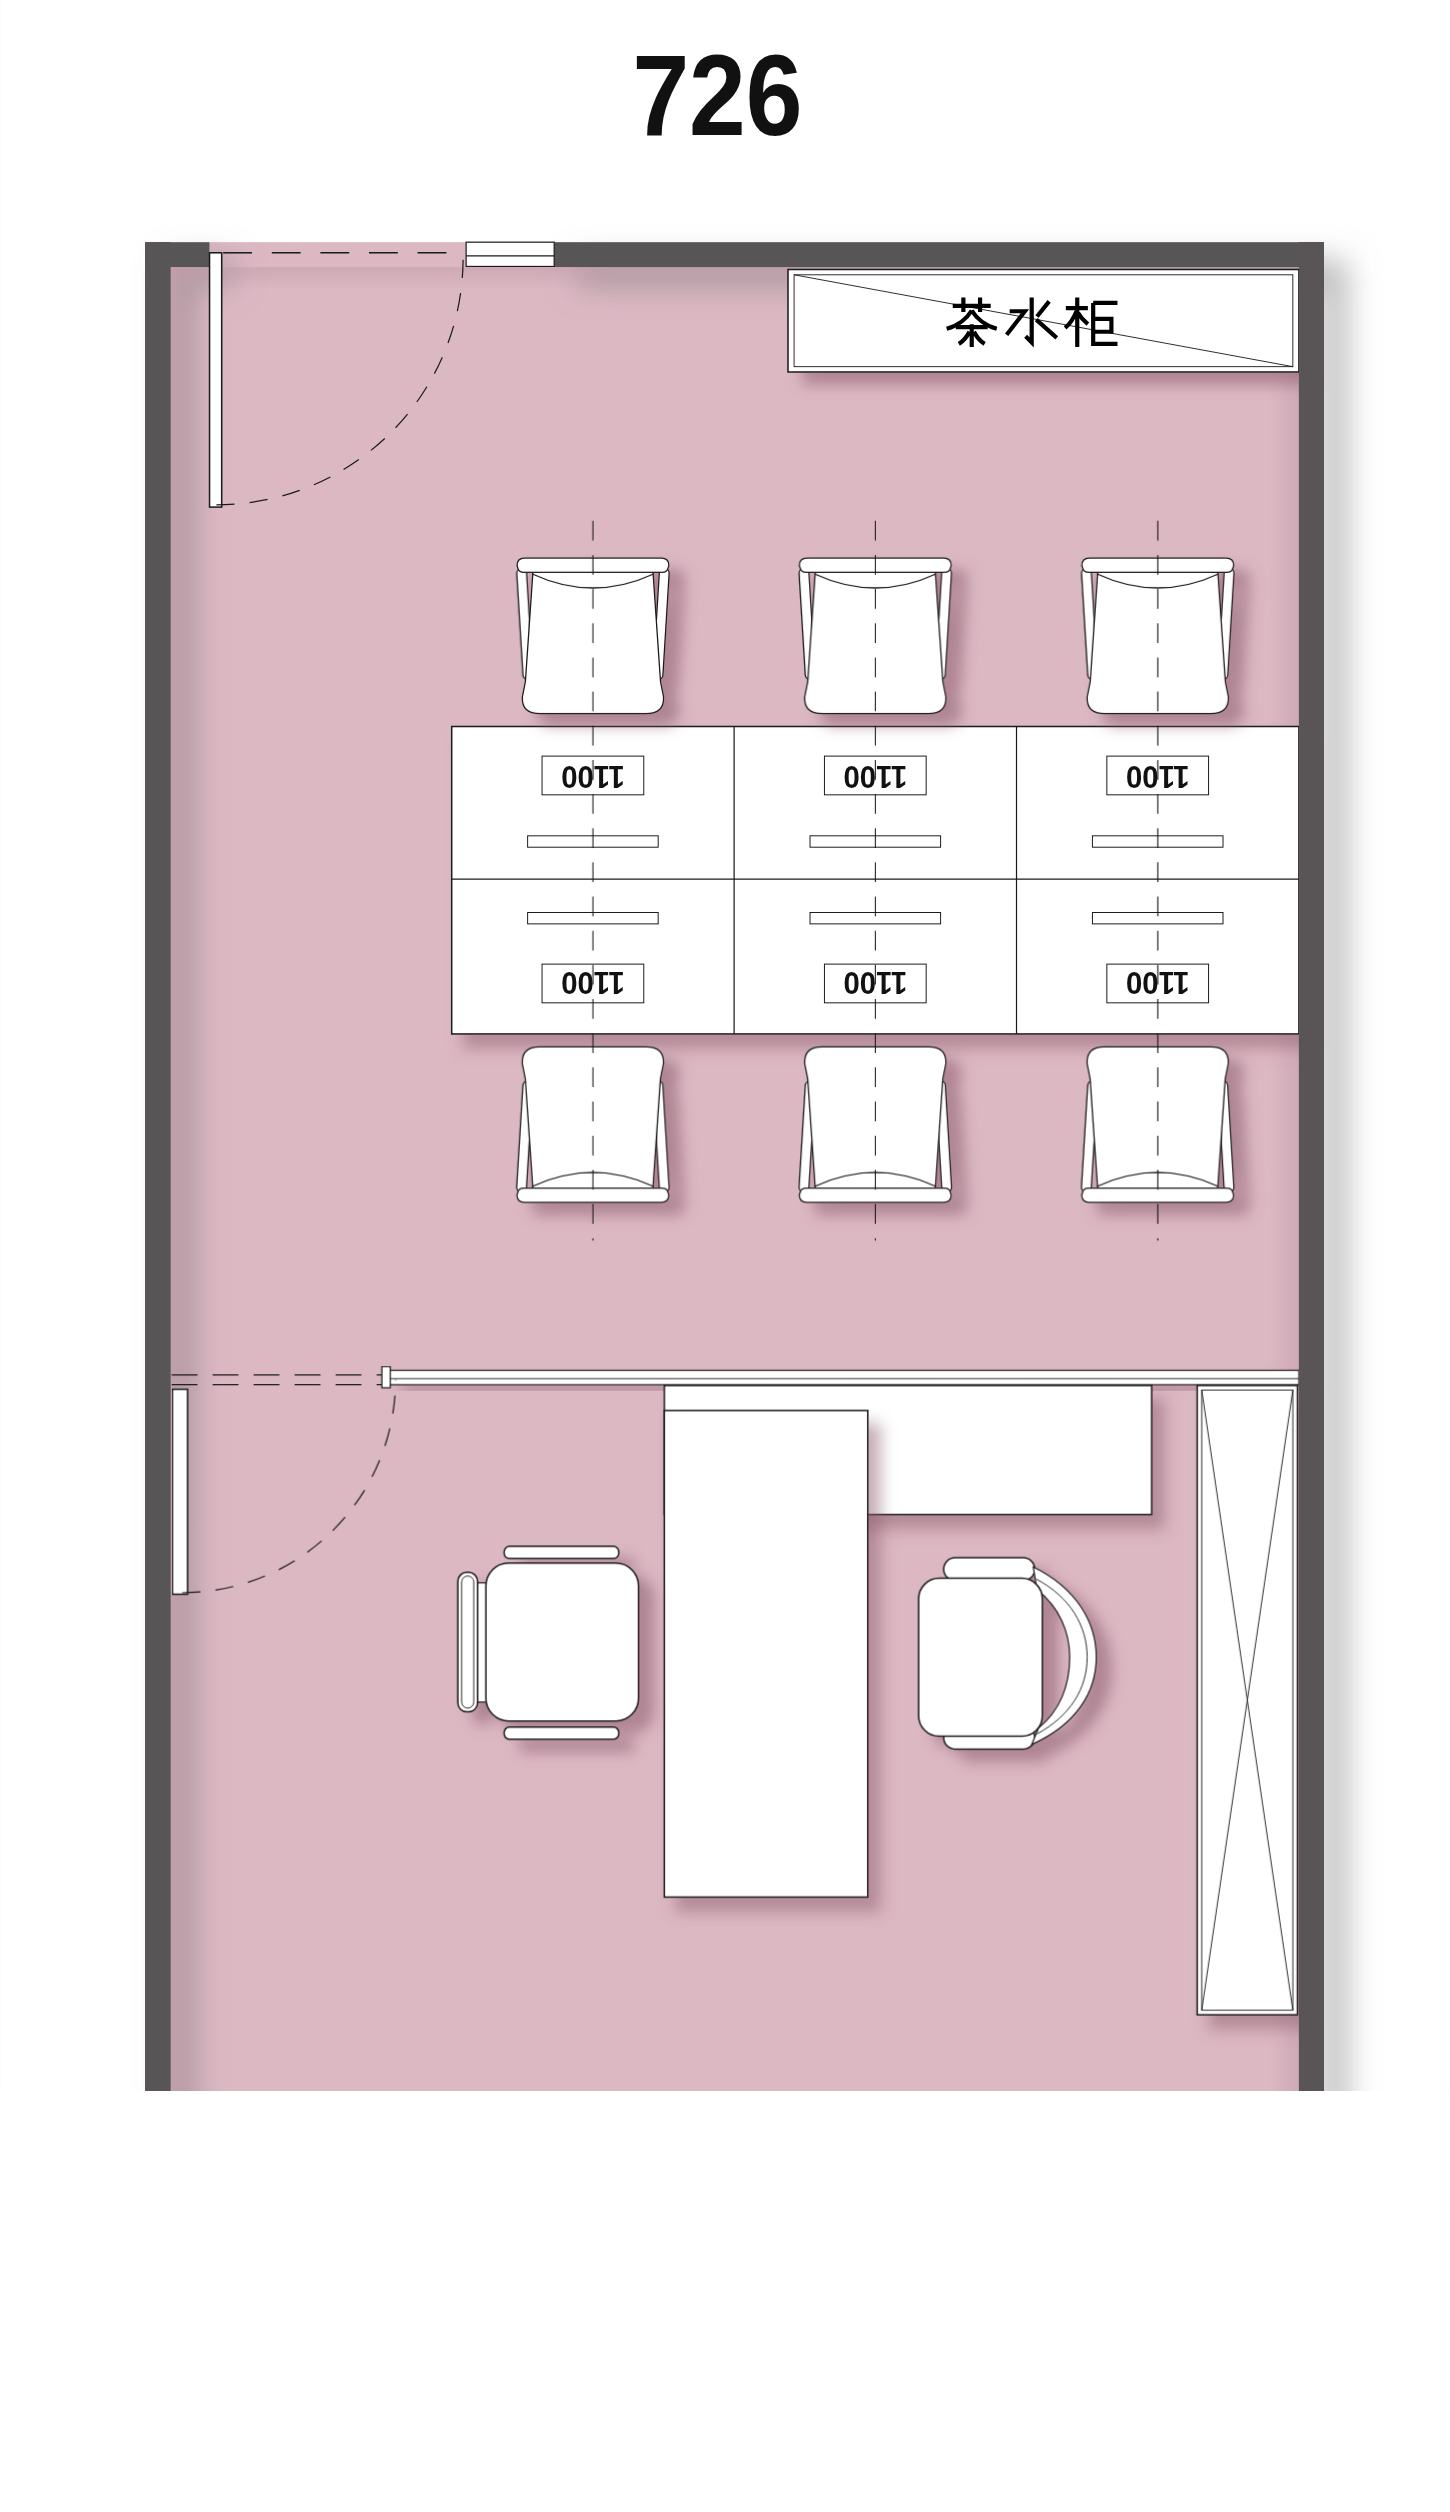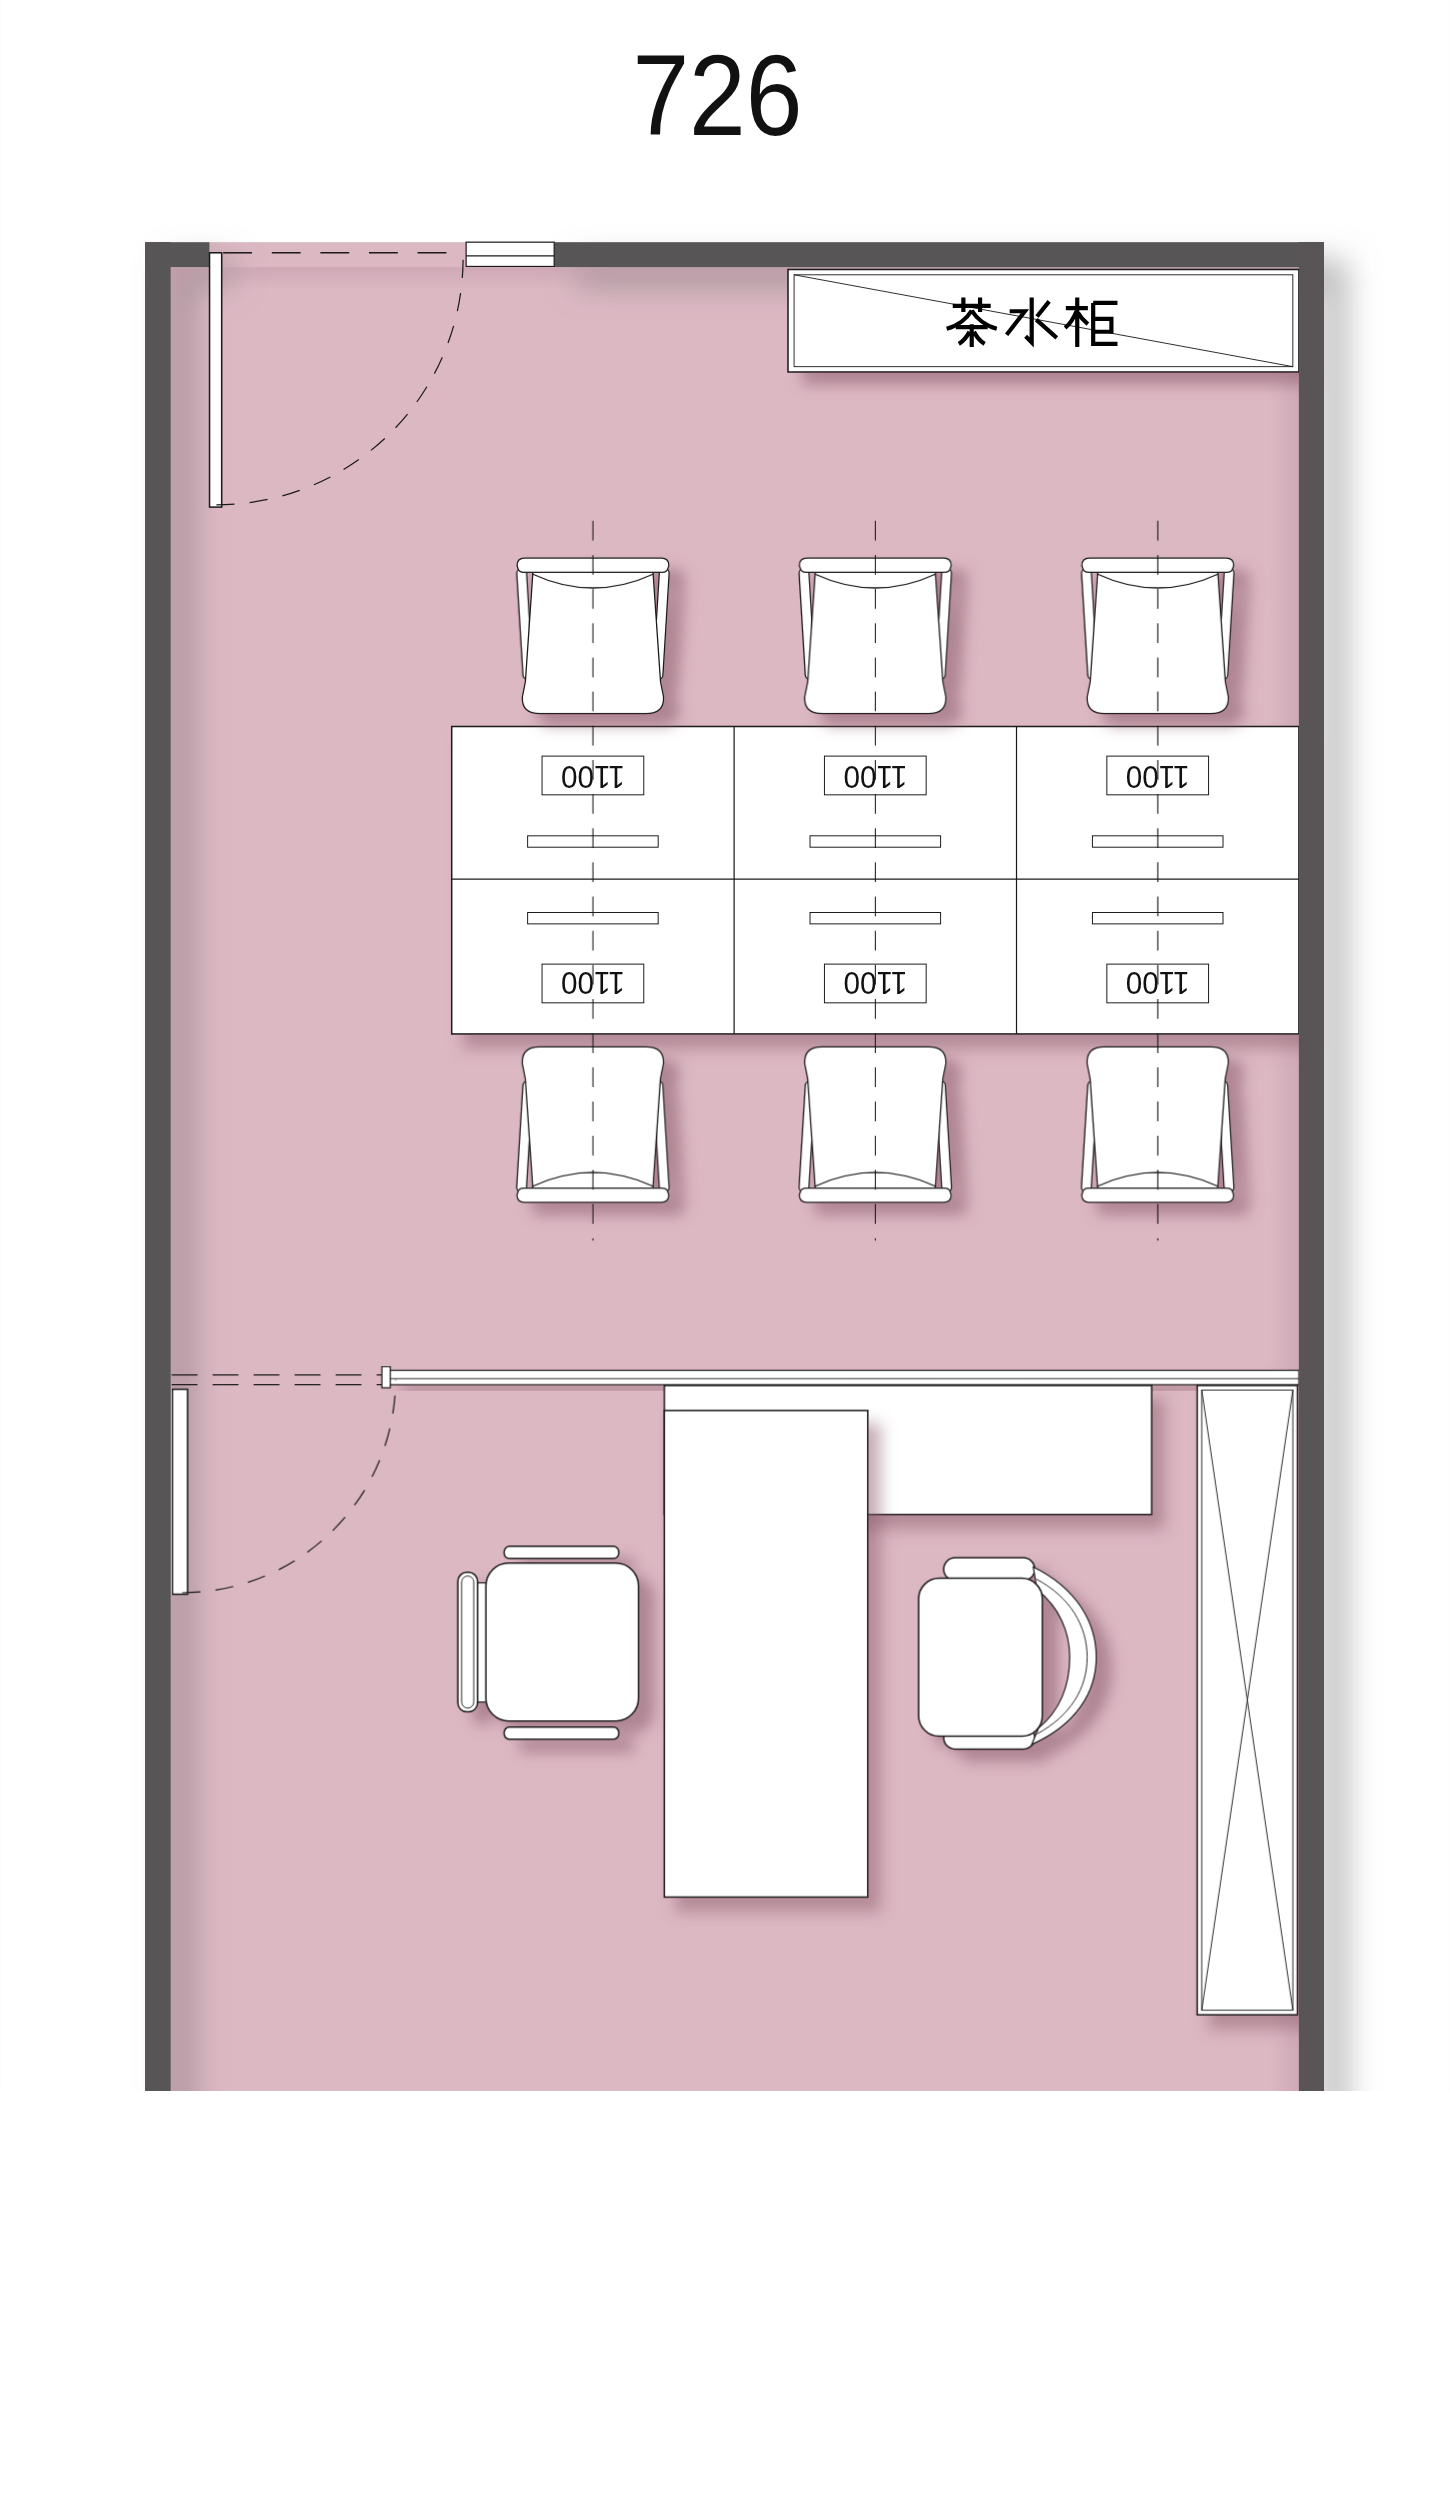--- a/index.html
+++ b/index.html
@@ -1,17 +1,17 @@
 <!DOCTYPE html>
 <html style="font-size:12px"><head>
 <meta charset="utf-8">
 <style>
   html,body{margin:0;padding:0;background:#ffffff;}
   .page{position:relative;width:1450px;height:2091px;background:#737373;overflow:hidden;
-        font-family:"Liberation Sans", sans-serif;}
+        font-family:"Liberation Sans", sans-serif;font-weight:bold;}
   svg{display:block}
 </style>
 </head>
 <body>
 <div class="page">
 <svg width="1450" height="2512" viewBox="0 0 1910 3309" xmlns="http://www.w3.org/2000/svg">
 <defs>
   <filter id="fwall" x="-10%" y="-3%" width="125%" height="110%">
     <feDropShadow dx="30" dy="24" stdDeviation="20" flood-color="#7a7a7a" flood-opacity="0.55"></feDropShadow>
   </filter>

